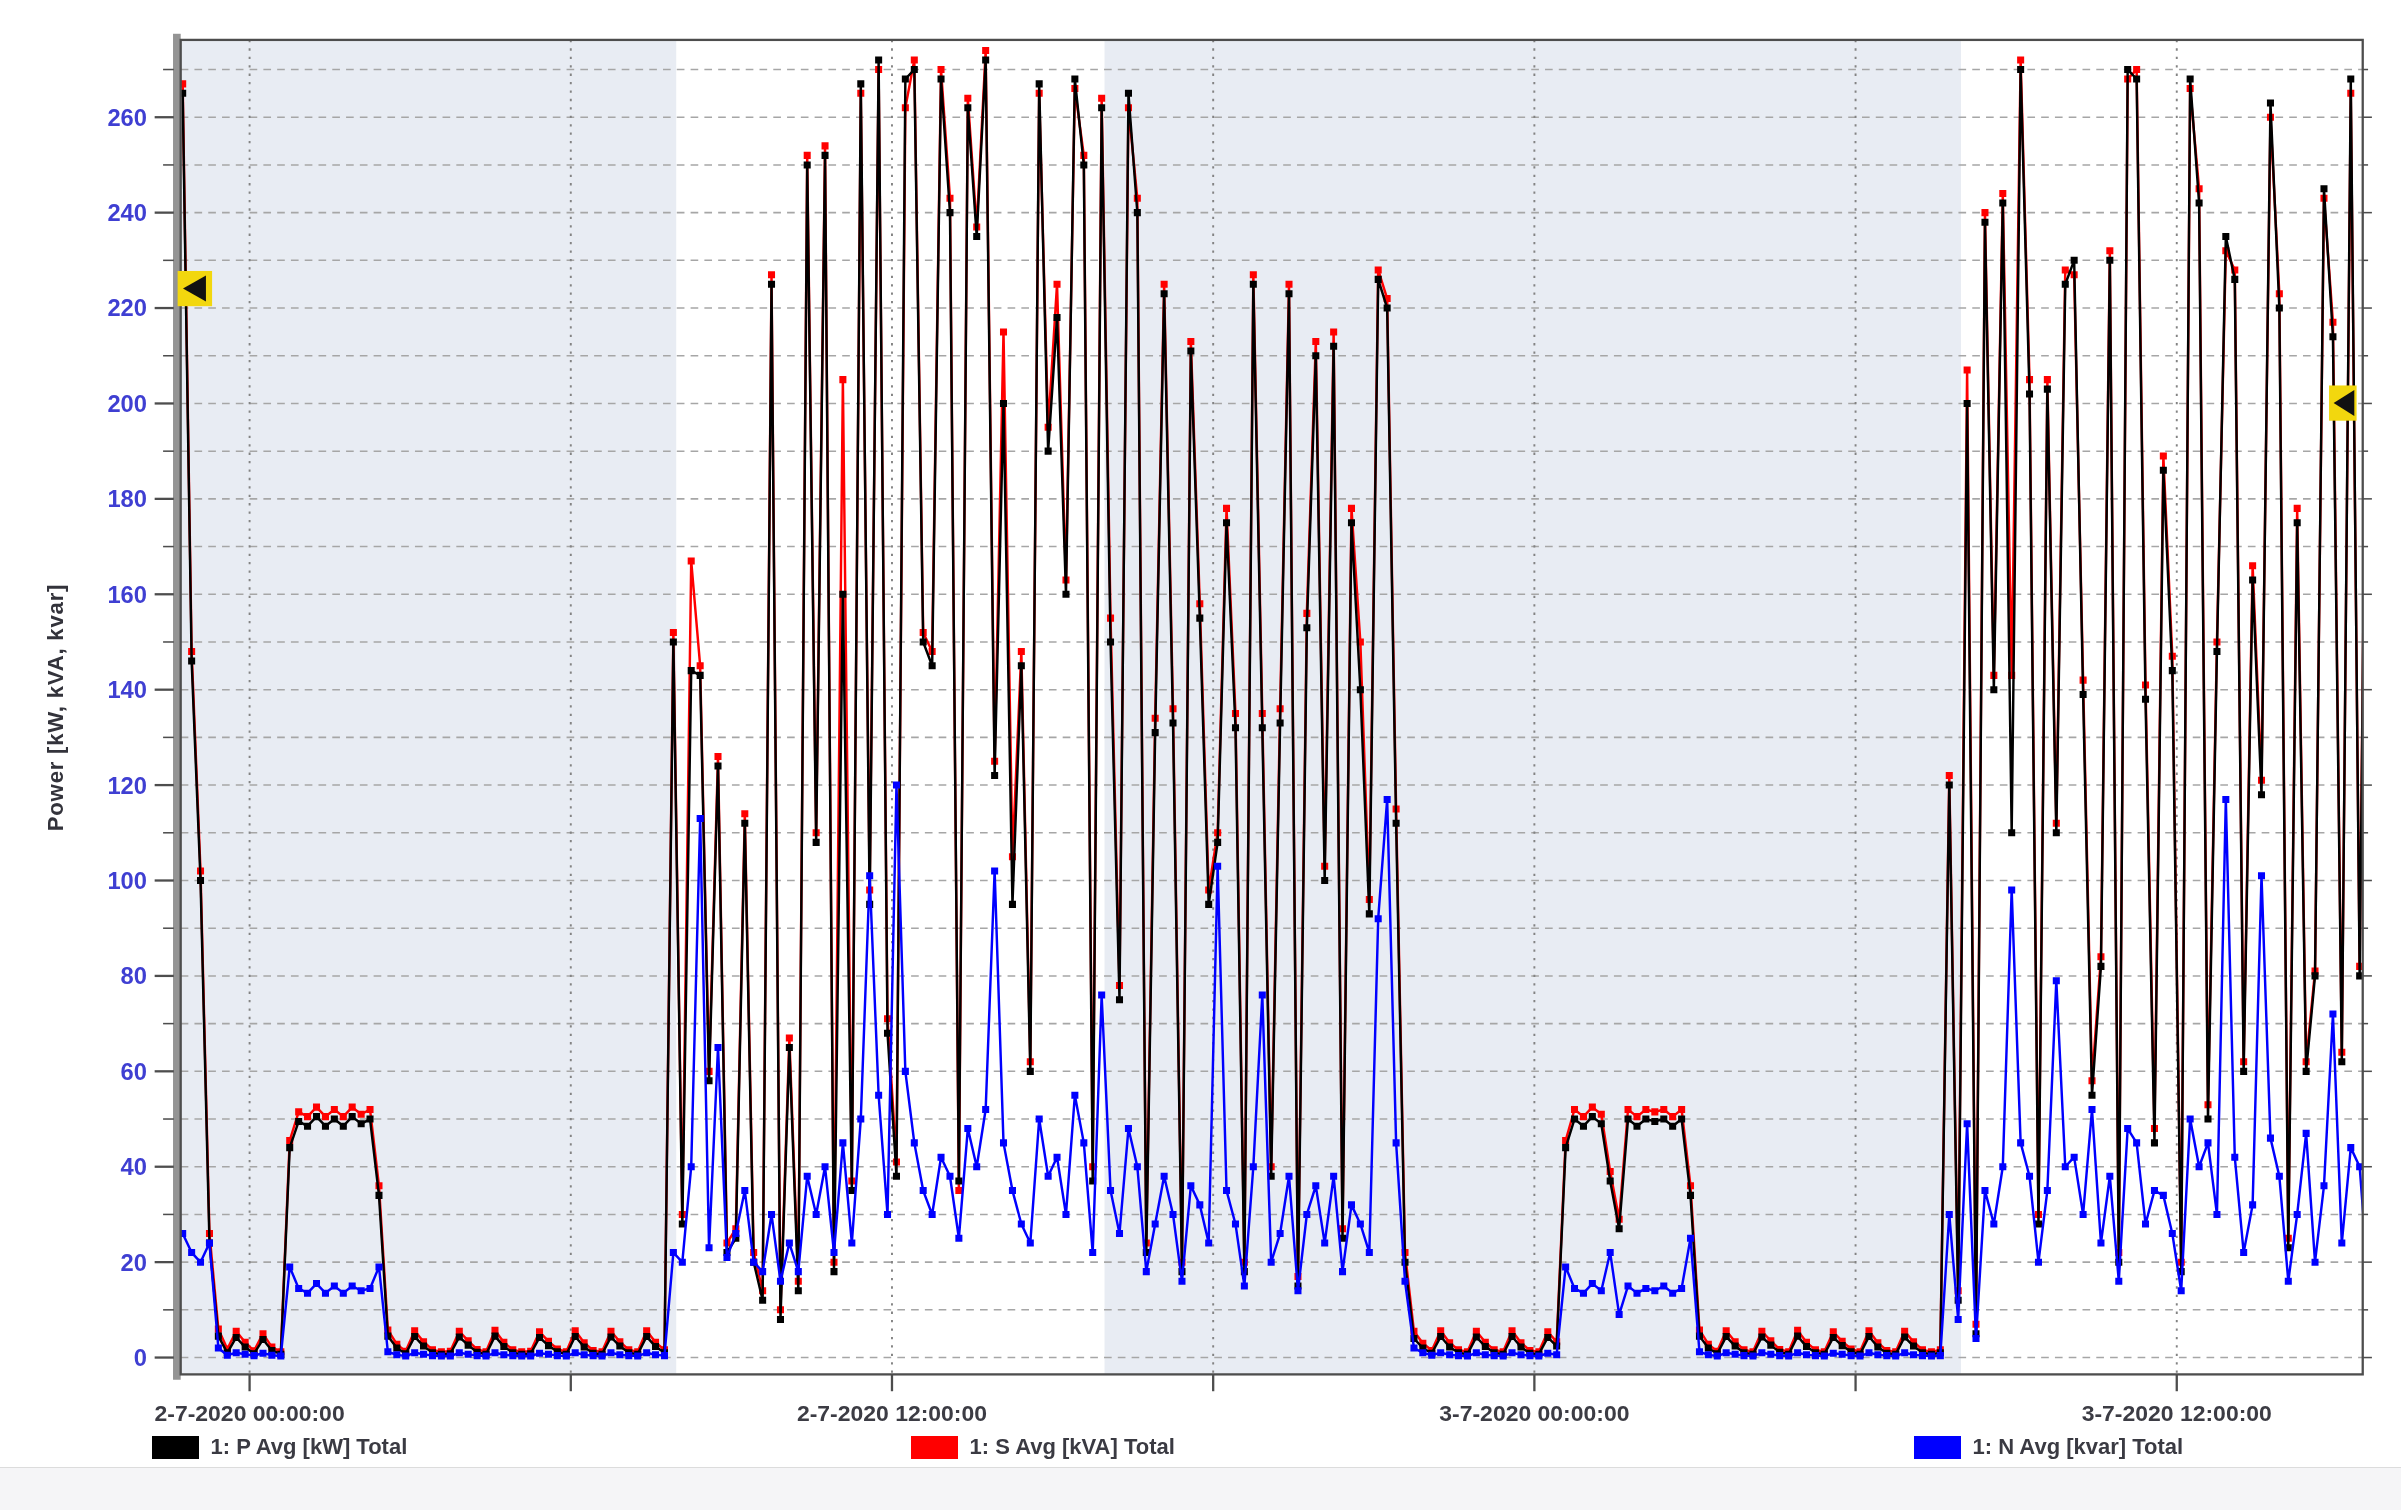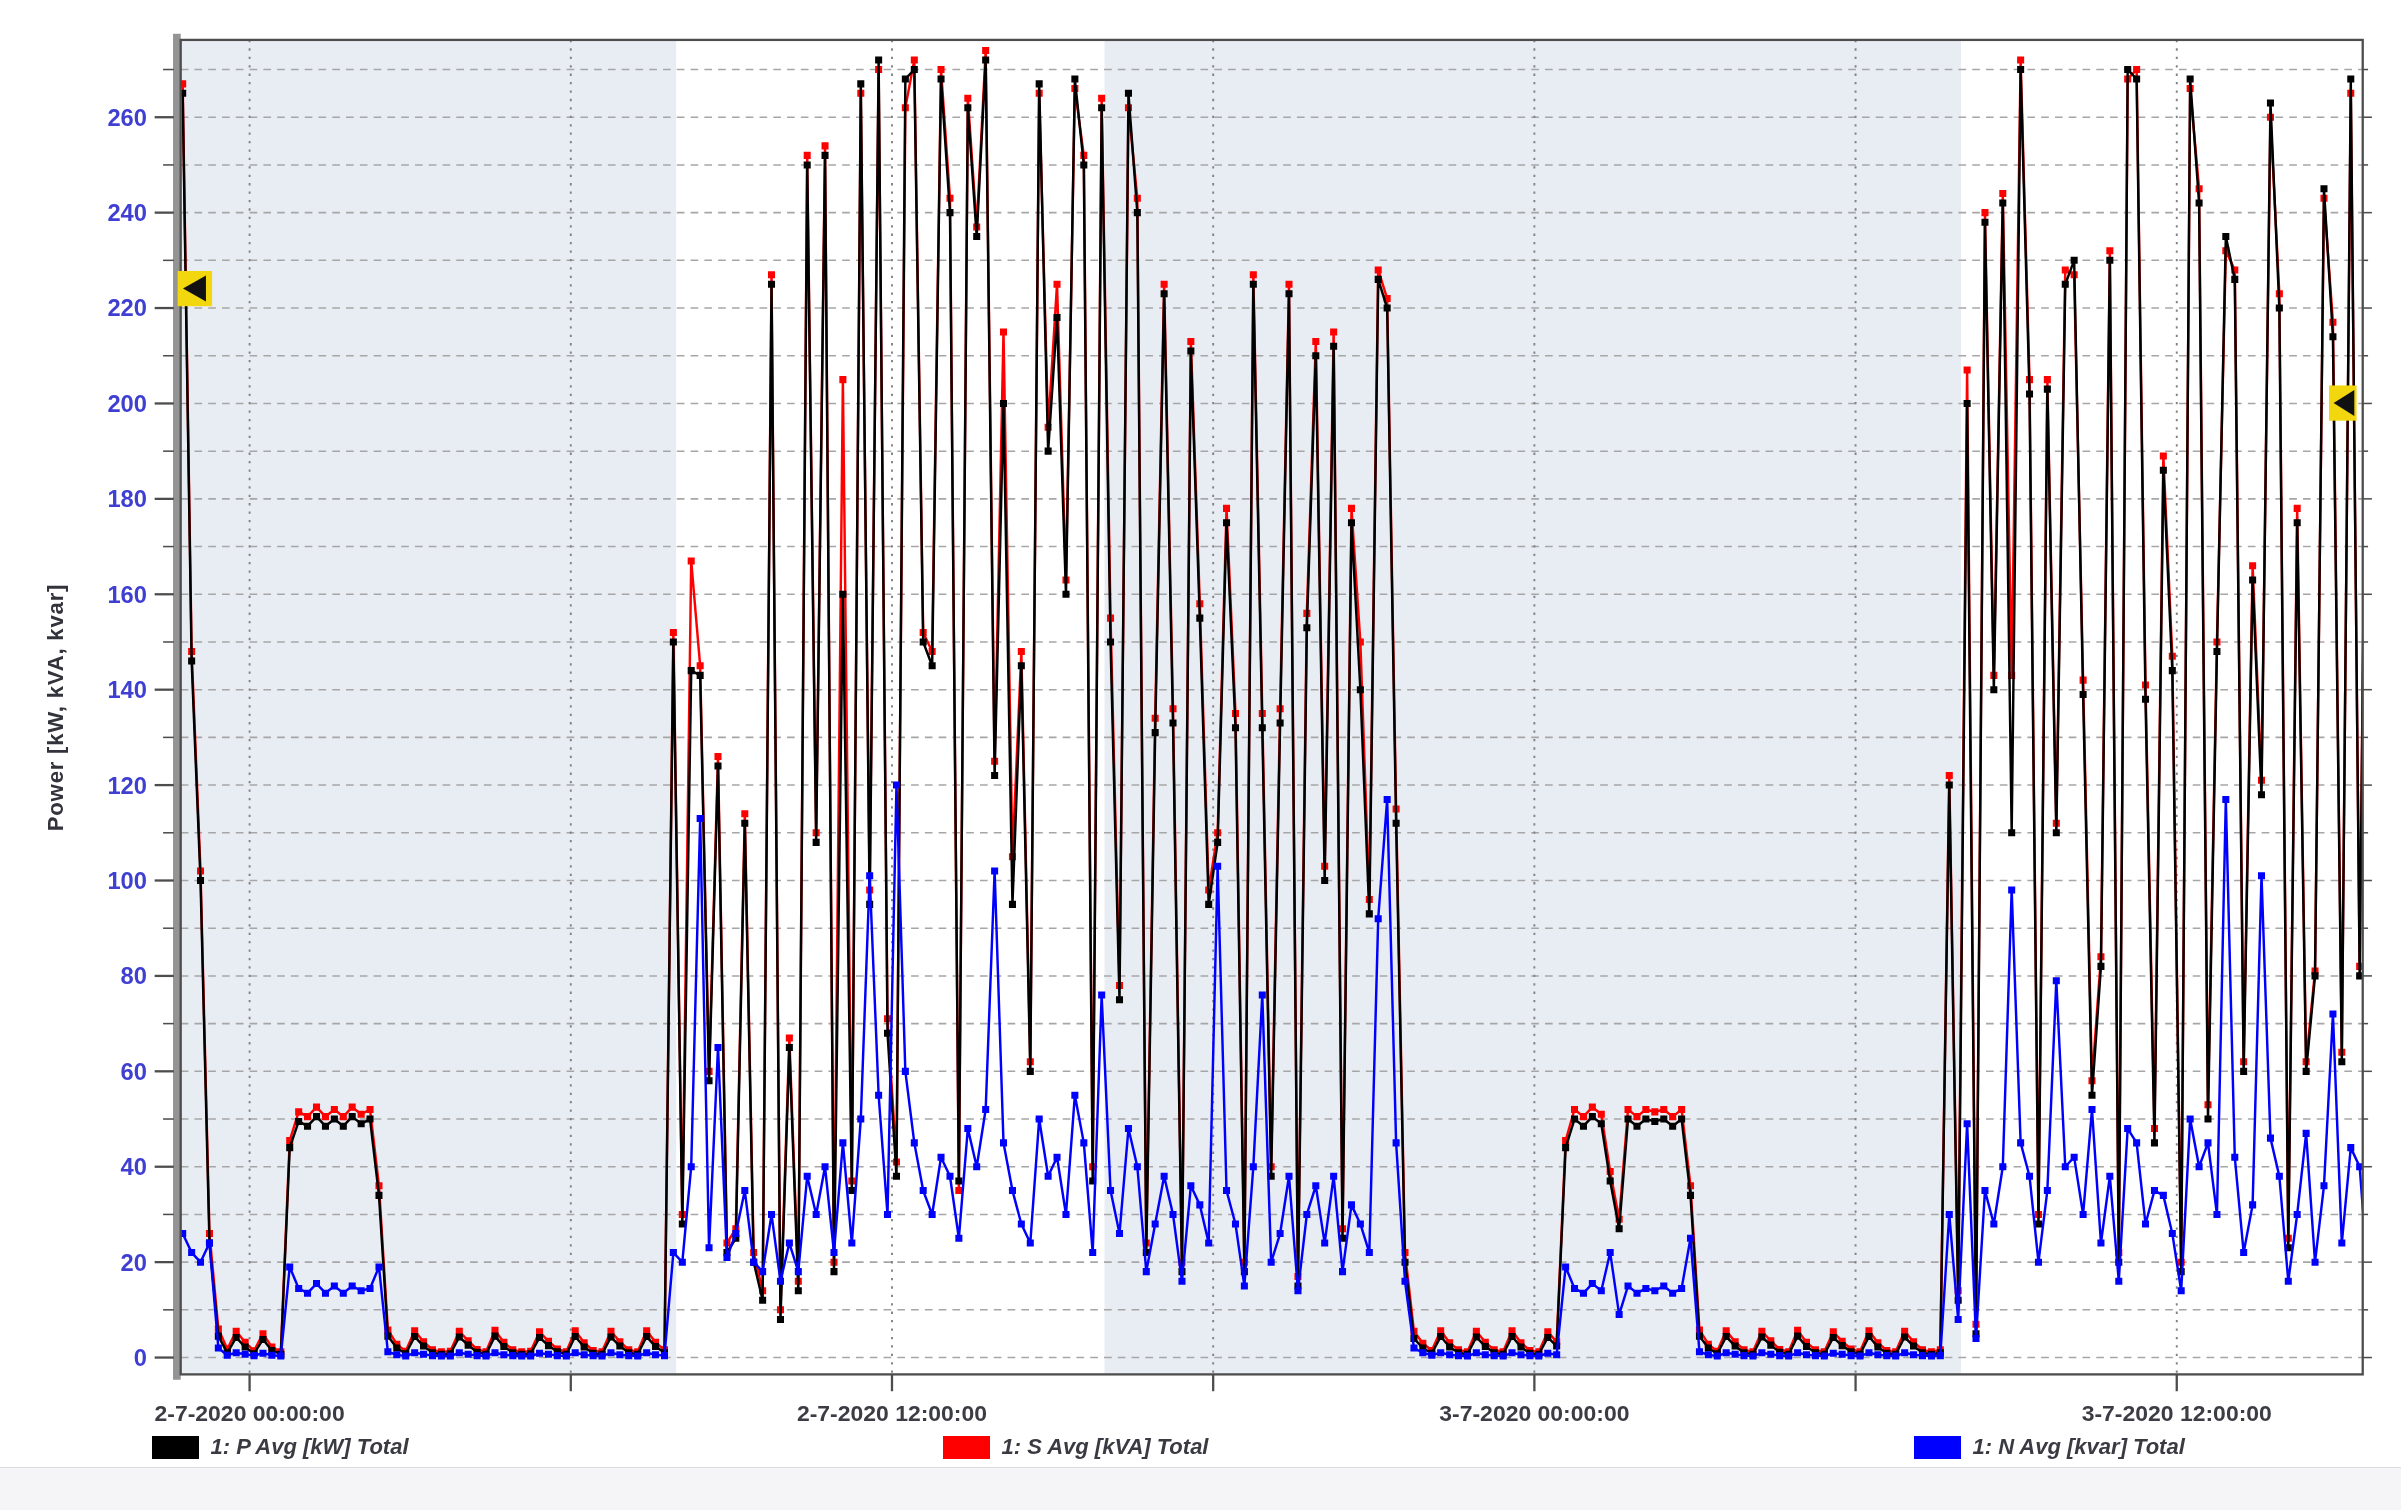--- a/index.html
+++ b/index.html
@@ -2,24 +2,24 @@
 <html style="font-size:12.3px"><head>
 <meta charset="utf-8">
 <style>
   html,body{margin:0;padding:0;background:#ffffff;}
   #stage{position:relative;width:2401px;height:1510px;overflow:hidden;background:#ffffff;
          font-family:"Liberation Sans","DejaVu Sans",sans-serif;}
   #chart{position:absolute;left:0;top:0;}
   .ytitle{font-size:29px;font-weight:bold;fill:#33333b;letter-spacing:1px;}
   .legend-entry{position:absolute;top:1434px;display:flex;align-items:center;}
   .legend-entry.le-0{left:152px;}
-  .legend-entry.le-1{left:943px;}
+  .legend-entry.le-1{left:911px;}
   .legend-entry.le-2{left:1914px;}
   .legend-swatch{width:47px;height:23px;display:inline-block;margin-right:11.5px;}
-  .legend-label{font-size:22px;font-weight:bold;color:#3a3a42;white-space:nowrap;font-style:italic;}
+  .legend-label{font-size:22px;font-weight:bold;color:#3a3a42;white-space:nowrap;}
   #bottom-strip{position:absolute;left:0;top:1467px;width:2401px;height:43px;
                 background:#f5f5f7;border-top:1.5px solid #dcdcdc;box-sizing:border-box;}
 </style>
 </head>
 <body>
 
 <div id="stage">
   <svg id="chart" width="2401" height="1510" viewBox="0 0 3136 1972">
     <g id="gen">
         <defs>

